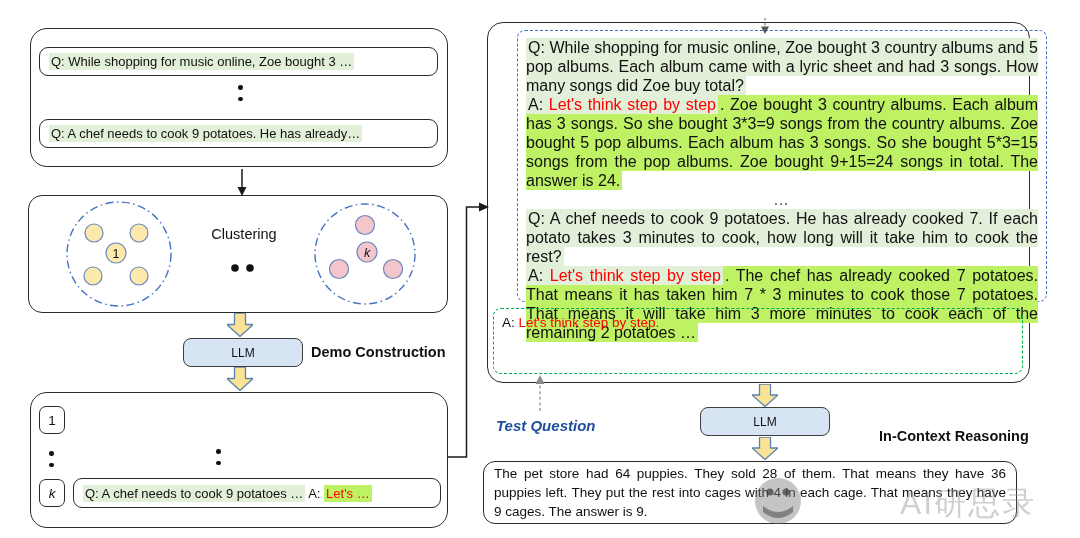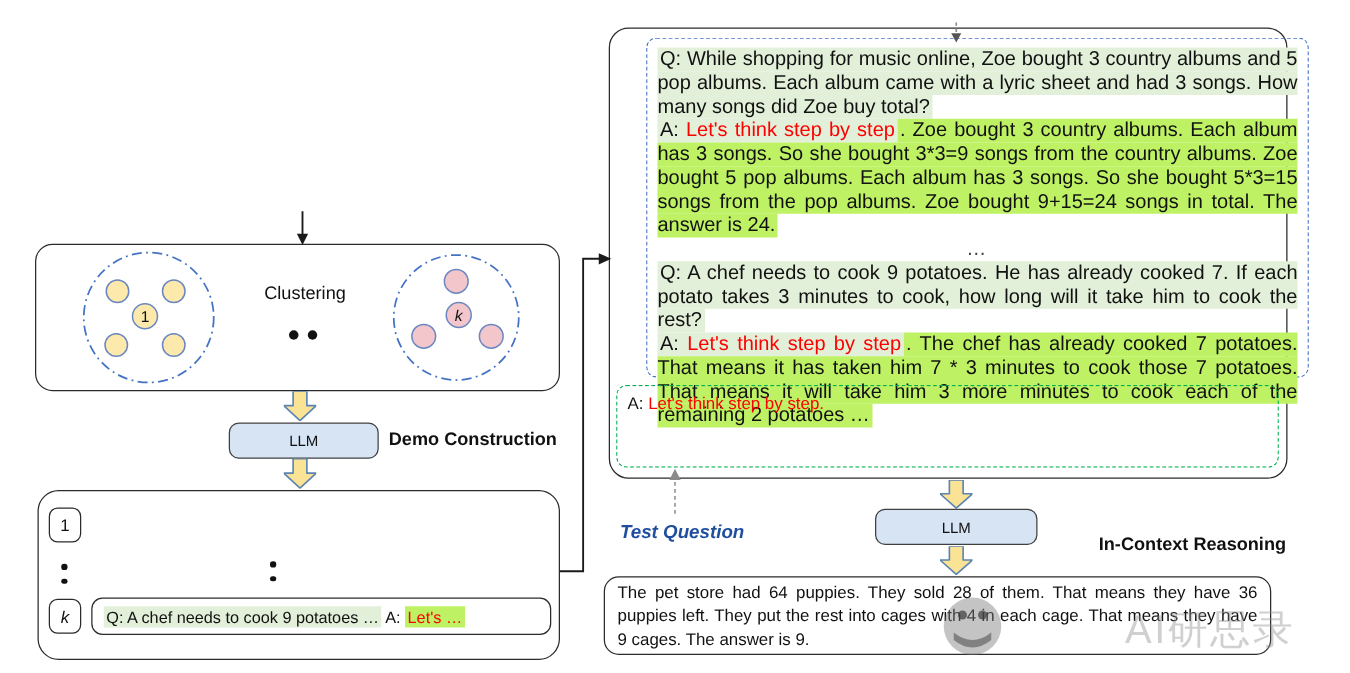--- a/index.html
+++ b/index.html
@@ -34,20 +34,32 @@
   .wm-text{position:absolute;font-size:32px;color:rgba(125,125,125,0.5);white-space:nowrap;letter-spacing:2px;}
   .wm-text2{color:rgba(150,150,150,0.45);}
   svg{display:block;}
   svg text{font-family:"Liberation Sans","DejaVu Sans",sans-serif;}
 </style>
 </head>
 <body>
 
 <div id="canvas">
 
+  <div class="rbox" style="left:30px;top:28px;width:418px;height:139px;">
+    <div class="qrow" style="left:8px;top:18px;width:399px;height:29px;">
+      <span class="hl-g">Q: While shopping for music online, Zoe bought 3 …</span>
+    </div>
+    <div class="vdots" style="left:207px;top:56px;">
+        <i></i>
+        <i></i>
+      </div>
+    <div class="qrow" style="left:8px;top:90px;width:399px;height:29px;">
+      <span class="hl-g">Q: A chef needs to cook 9 potatoes. He has already…</span>
+    </div>
+  </div>
 
   <div class="rbox" style="left:28px;top:195px;width:420px;height:118px;border-radius:14px;">
     <svg width="420" height="118" viewBox="0 0 420 118">
 
       <circle cx="90" cy="58" r="52" fill="none" stroke="#4472c4" stroke-width="1.4" stroke-dasharray="8 3.5 1.5 3.5"></circle>
       <circle cx="65" cy="37" r="9" fill="#fde9ab" stroke="#6b87c0" stroke-width="1.2"></circle>
       <circle cx="110" cy="37" r="9" fill="#fde9ab" stroke="#6b87c0" stroke-width="1.2"></circle>
       <circle cx="64" cy="80" r="9" fill="#fde9ab" stroke="#6b87c0" stroke-width="1.2"></circle>
       <circle cx="110" cy="80" r="9" fill="#fde9ab" stroke="#6b87c0" stroke-width="1.2"></circle>
       <circle cx="87" cy="57" r="10" fill="#fde9ab" stroke="#6b87c0" stroke-width="1.2"></circle>

